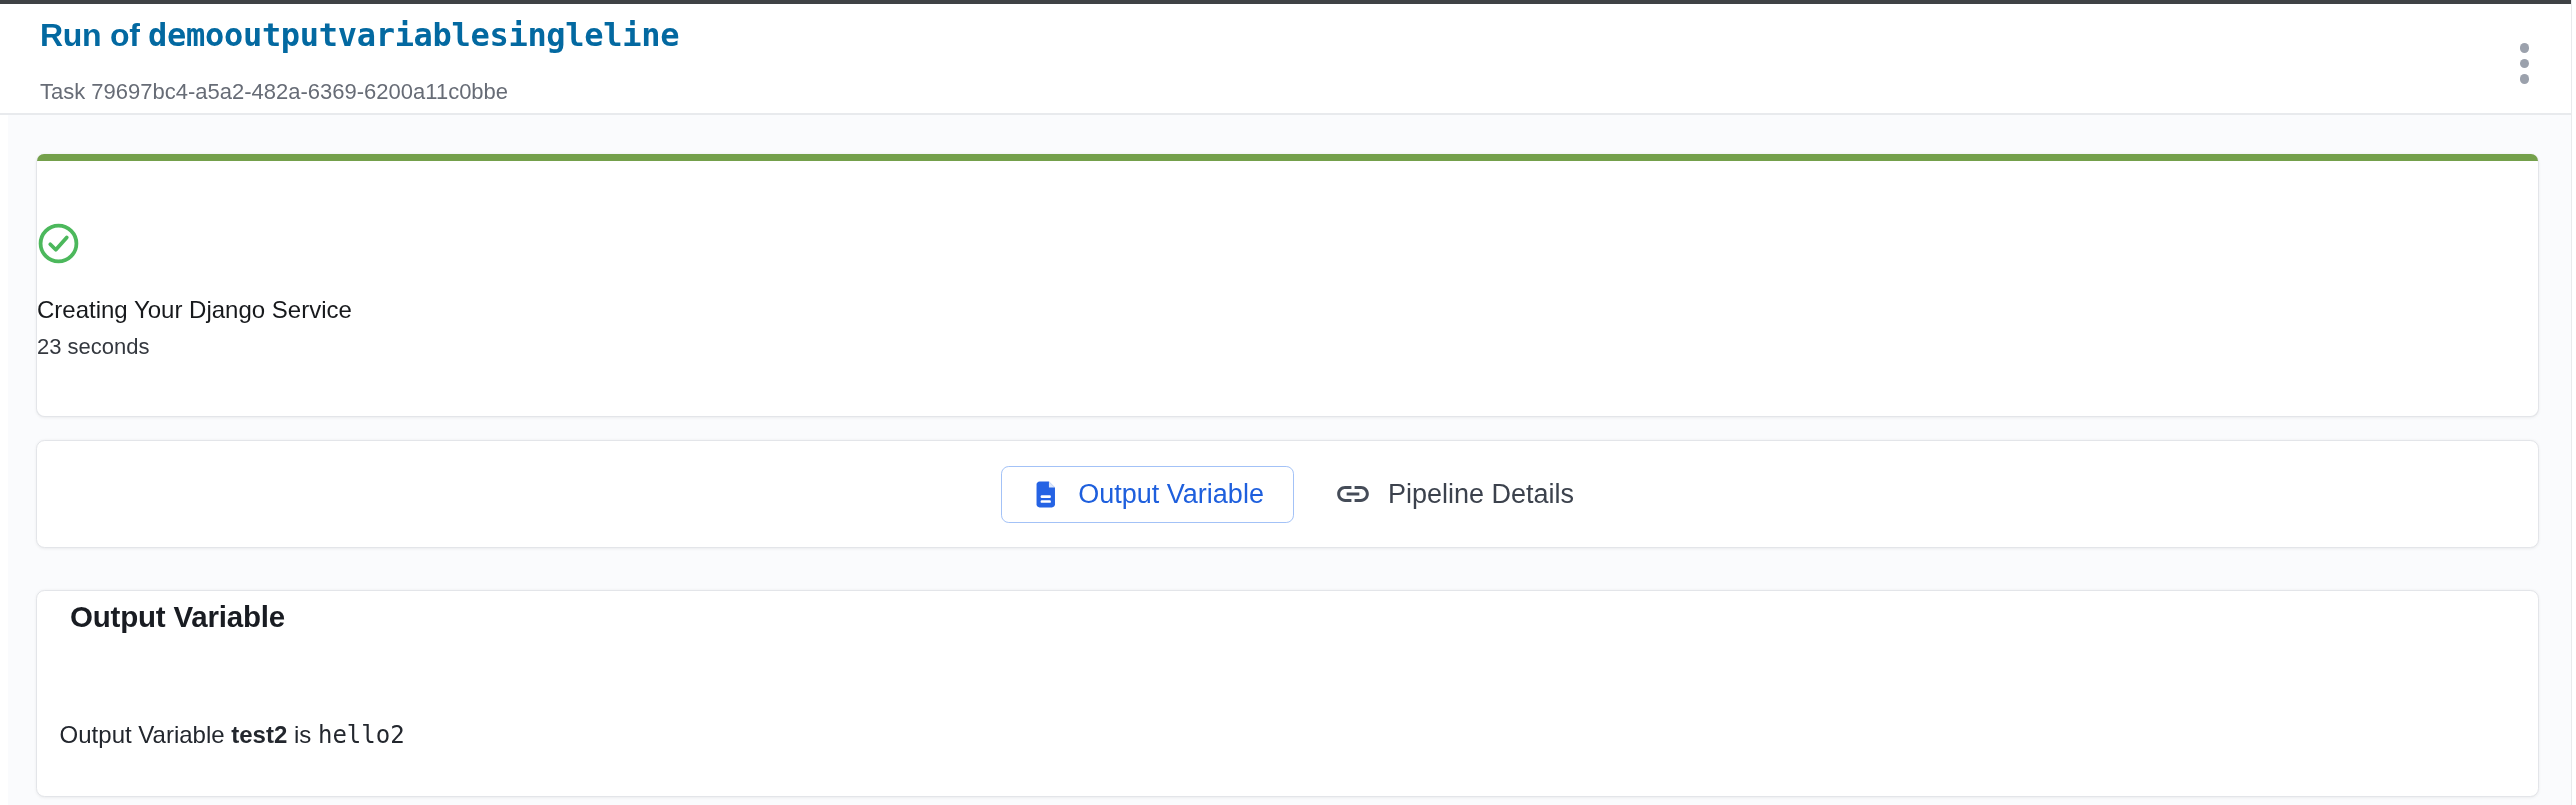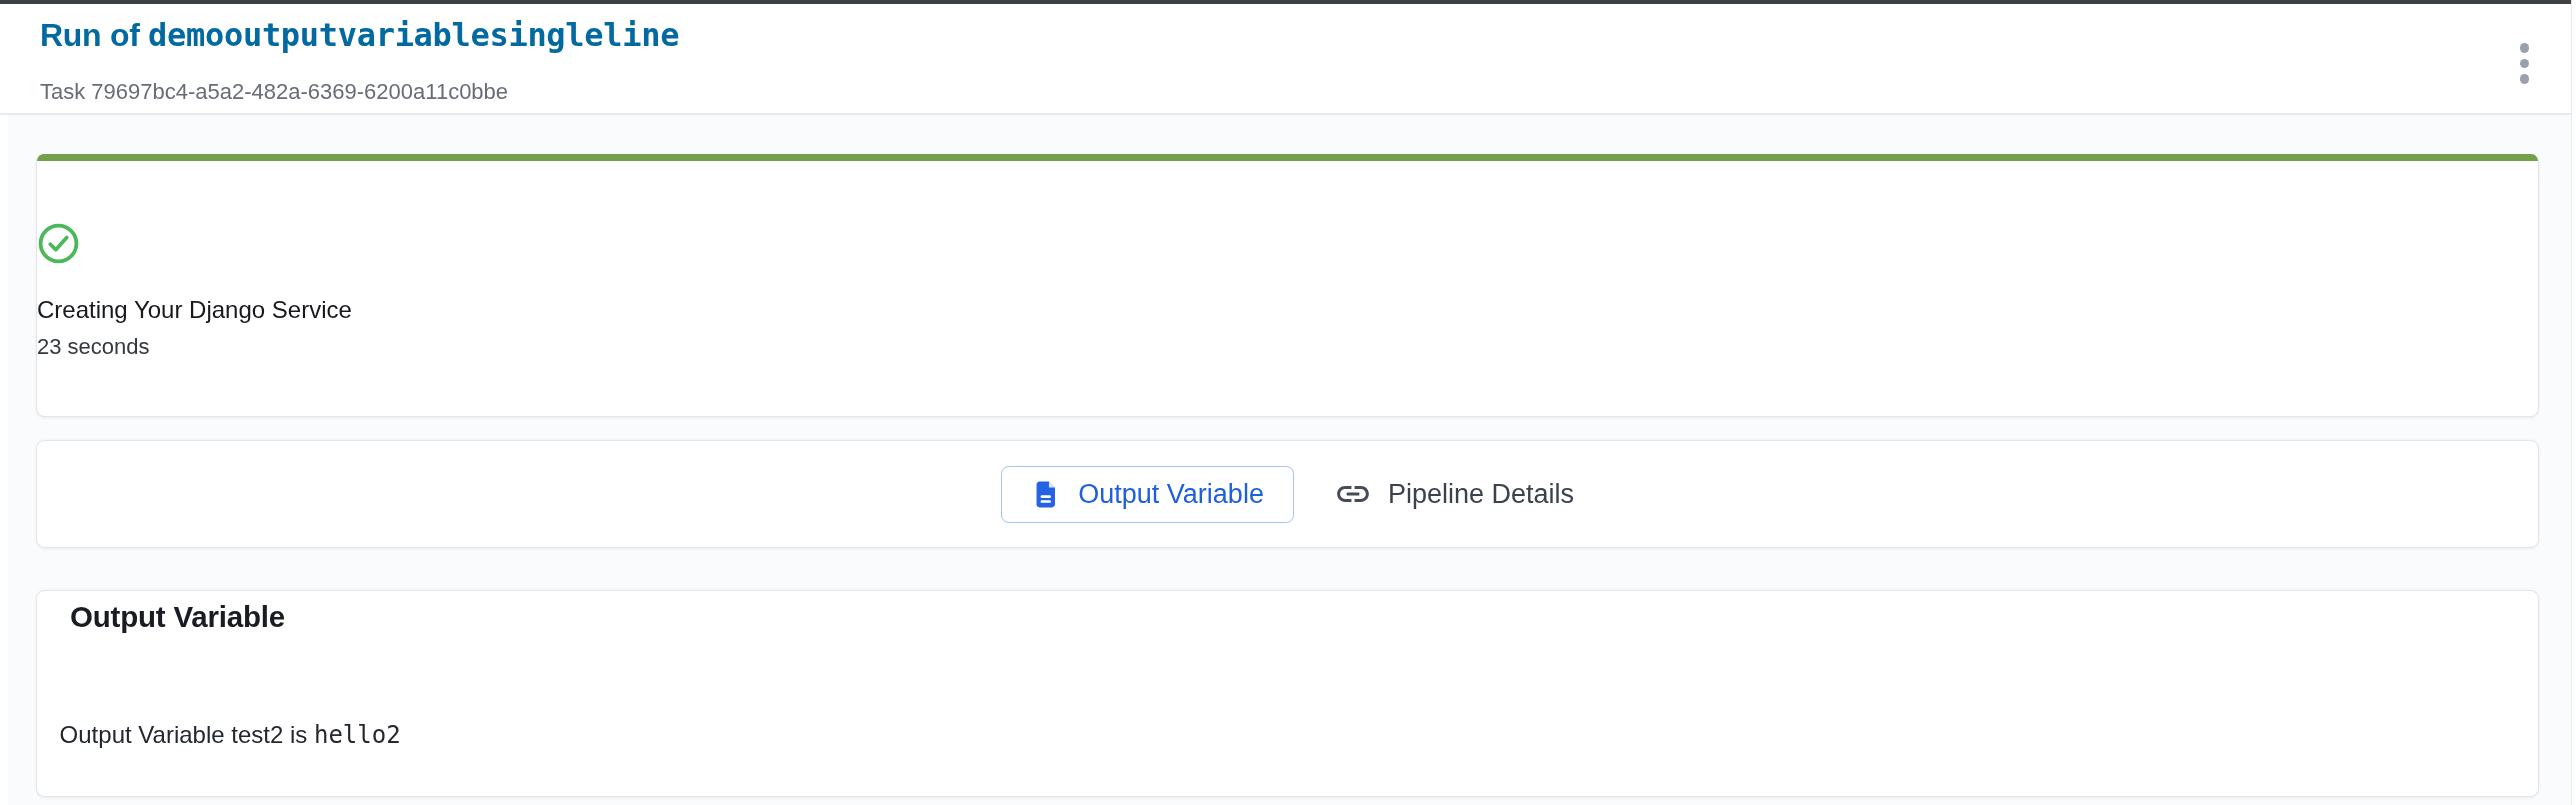--- a/index.html
+++ b/index.html
@@ -54,21 +54,21 @@
   .tab-selected .tab-label { font-size:27px; font-weight:500; color:#1e5fdd; }
   .doc-icon { width:29.5px; height:33px; }
   .tab-plain { display:flex; align-items:center; gap:15.6px; cursor:pointer; }
   .tab-plain .tab-label { font-size:27px; font-weight:500; color:#3c424d; }
   .link-icon { width:38px; height:38px; }
 
   
   .output-card { top:590px; height:207px; }
   .output-heading { position:absolute; left:33px; top:8.7px; font-size:29.5px; font-weight:700; letter-spacing:-0.2px; color:#191c22; }
   .output-line { position:absolute; left:22.6px; top:130px; font-size:24px; color:#23272e; }
-  .output-line .var-name { font-weight:400; }
+  .output-line .var-name { font-weight:700; }
   .output-line .var-value { font-family:"DejaVu Sans Mono", monospace; font-size:24px; }
 </style>
 </head>
 <body>
 
 <div class="top-bar"></div>
 
 <div class="header">
   <div class="page-title"><span>Run of </span><span class="name">demooutputvariablesingleline</span></div>
   <div class="page-subtitle">Task 79697bc4-a5a2-482a-6369-6200a11c0bbe</div>

